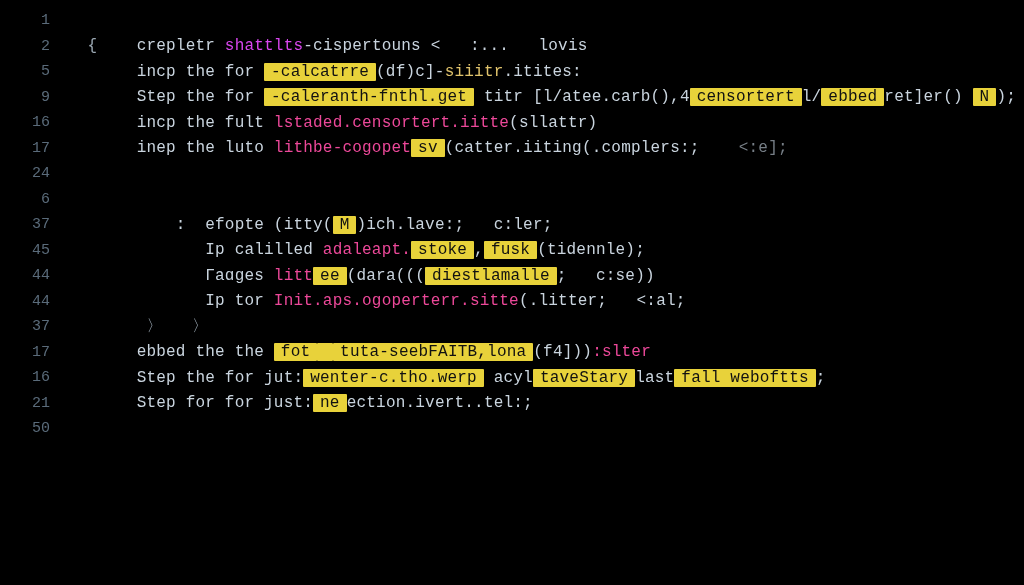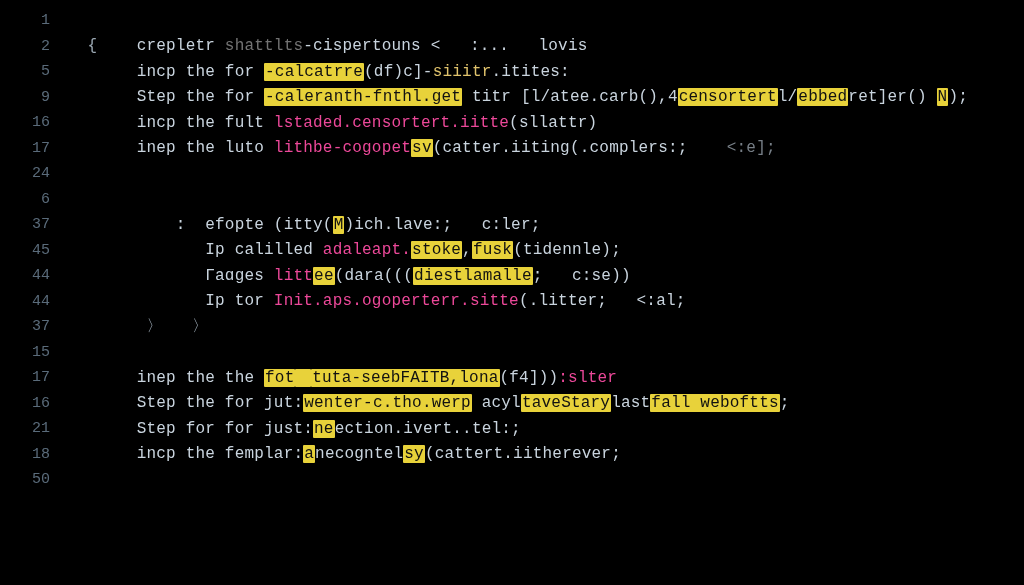--- a/index.html
+++ b/index.html
@@ -29,31 +29,31 @@
     color: #5a6b7a;
     padding-right: 18px;
     flex: 0 0 auto;
     font-size: 15px;
   }
   .code {
     flex: 1 1 auto;
     color: #c9d4de;
     letter-spacing: 0.2px;
   }
-  .kw    { color: #737373; }          
+  .kw    { color: #d946ef; }          
   .id    { color: #c9d4de; }          
   .fn    { color: #e0c36c; }          
   .str   { color: #ec4899; }          
   .punct { color: #9ba8b3; }
   .dim   { color: #777f87; }
 
   .hl {
     background: #e8d23a;
     color: #111111;
-    padding: 0 1px;
+    padding: 0 7px;
     border-radius: 1px;
   }
   .hlgap { padding: 0 3px; }
 </style>
 </head>
 <body>
 
 <div class="editor">
 
   <div class="line">
@@ -114,44 +114,36 @@
   <div class="line">
     <div class="gutter">44</div>
     <div class="code">              <span class="id">Ip tor </span><span class="str">Init.aps.ogoperterr.sitte</span><span class="id">(.litter;   &lt;:al;</span></div>
   </div>
 
   <div class="line">
     <div class="gutter">37</div>
     <div class="code">        <span class="punct">〉   〉</span></div>
   </div>
 
-  <div class="line">
-    <div class="gutter">15</div>
-    <div class="code"></div>
-  </div>
 
   <div class="line">
     <div class="gutter">17</div>
-    <div class="code">       <span class="id">inep the the </span><span class="hl">fot</span><span class="hl hlgap"> </span><span class="hl">tuta-seebFAITB,lona</span><span class="id">(f4]))</span><span class="str">:slter</span></div>
+    <div class="code">       <span class="id">ebbed the the </span><span class="hl">fot</span><span class="hl hlgap"> </span><span class="hl">tuta-seebFAITB,lona</span><span class="id">(f4]))</span><span class="str">:slter</span></div>
   </div>
 
   <div class="line">
     <div class="gutter">16</div>
     <div class="code">       <span class="id">Step the for jut:</span><span class="hl">wenter-c.tho.werp</span><span class="id"> acyl</span><span class="hl">taveStary</span><span class="id">last</span><span class="hl">fall weboftts</span><span class="id">;</span></div>
   </div>
 
   <div class="line">
     <div class="gutter">21</div>
     <div class="code">       <span class="id">Step for for just:</span><span class="hl">ne</span><span class="id">ection.ivert..tel:;</span></div>
   </div>
 
-  <div class="line">
-    <div class="gutter">18</div>
-    <div class="code">       <span class="id">incp the femplar:</span><span class="hl">a</span><span class="id">necogntel</span><span class="hl">sy</span><span class="id">(cattert.iitherever;</span></div>
-  </div>
 
   <div class="line">
     <div class="gutter">50</div>
     <div class="code"></div>
   </div>
 
 
 </div>
 
 </body></html>

